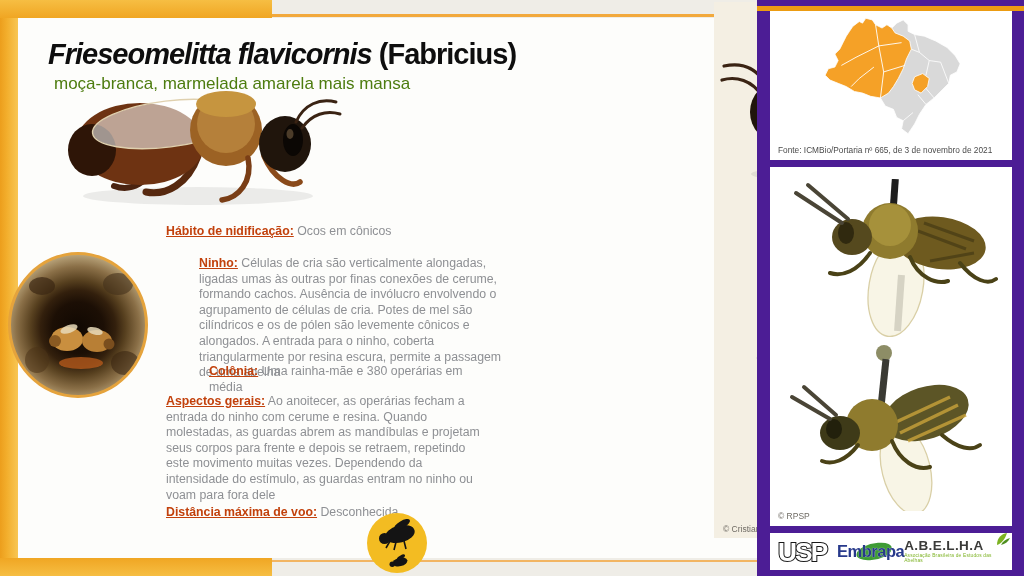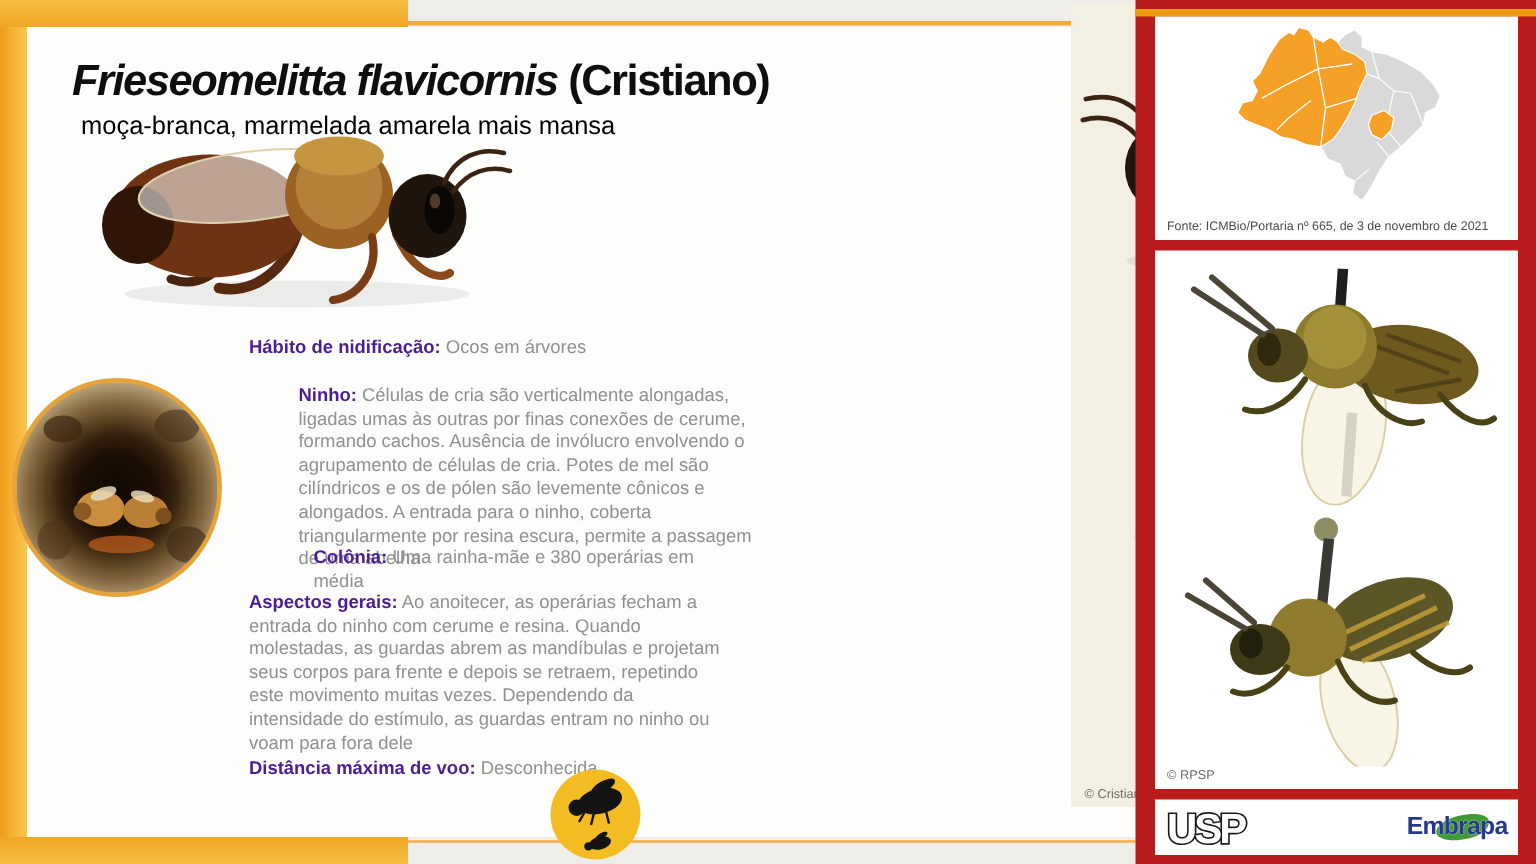--- a/index.html
+++ b/index.html
@@ -15,45 +15,45 @@
                 background:linear-gradient(180deg,#F0A623 0%, #F6BE43 100%); }
   .top-line    { position:absolute; left:272px; top:14px; width:485px; height:3px; background:#F2A93C; }
   .bottom-line { position:absolute; left:272px; top:560px; width:485px; height:2px; background:#F2B563; }
 
   
   .main-panel { position:absolute; left:18px; top:18px; width:739px; height:540px; background:#FDFDFB; }
 
   .title { position:absolute; left:30px; top:20px; font-size:29px; font-weight:bold; color:#0E0E0E;
            letter-spacing:-1px; white-space:nowrap; }
   .title .sci { font-style:italic; }
-  .subtitle { position:absolute; left:36px; top:56px; font-size:17px; color:#000000; white-space:nowrap; }
+  .subtitle { position:absolute; left:36px; top:56px; font-size:17px; color:#4d7c0f; white-space:nowrap; }
 
   .info-sec { position:absolute; left:148px; width:314px; font-size:12.3px; line-height:1.27; color:#8E9094; }
-  .info-sec b { color:#4c1d95; font-weight:bold; }
+  .info-sec b { color:#c2410c; font-weight:bold;text-decoration:underline; }
   .s0 { top:206px; } .s1 { top:238px;margin-left:33px; } .s2 { top:346px;padding-left:43px; } .s3 { top:376px; }
   .s4 { top:487px; } .s5 { top:519px; }
 
   
   .size-icon { position:absolute; left:348px; top:494px; width:62px; height:62px; }
 
   
   .nest-photo { position:absolute; left:8px; top:252px; width:140px; height:146px; border-radius:50%;
                 border:3px solid #E5A33C; overflow:hidden;
                 background:
                   radial-gradient(circle at 50% 52%, #100802 0%, #1C0F05 26%, #33200d 38%, #57401f 48%, #8A6F47 62%, #C9B68C 78%, #E4D6B2 92%),
                   #D8C69E; }
   .nest-photo .speck { position:absolute; border-radius:50%; }
 
   
   .photo-panel { position:absolute; right:2px; top:2px; width:308px; height:536px; background:#F4EFE3; }
   .photo-panel .credit { position:absolute; left:9px; bottom:4px; font-size:8.5px; color:#6F6B64; }
 
   
   .right-col { position:absolute; left:757px; top:0; width:267px; height:576px;
-               background:#b91c1c; }
+               background:#4c1d95; }
   .right-col .dark-strip { position:absolute; left:0; top:6px; width:267px; height:5px; background:#EC9C12; }
   .card { position:absolute; left:13px; width:242px; background:#FFFFFF; }
   .map-card  { top:11px;  height:149px; }
   .spec-card { top:167px; height:359px; }
   .logo-card { top:533px; height:37px; display:flex; align-items:center; justify-content:space-between; padding:16px 7px; }
   .map-caption { position:absolute; left:8px; bottom:5px; font-size:8.3px; color:#4B4B4B; white-space:nowrap; }
   .spec-credit { position:absolute; left:8px; bottom:5px; font-size:8.5px; color:#6F6B64; }
 
   .map-svg { position:absolute; left:18px; top:4px; }
 
@@ -75,25 +75,25 @@
 
 <div class="left-bar"></div>
 <div class="top-bar"></div>
 <div class="bottom-bar"></div>
 <div class="top-line"></div>
 <div class="bottom-line"></div>
 
 <div class="main-panel">
 
   <div class="title">
-    <span class="sci">Frieseomelitta flavicornis</span><span> (Cristiano)</span>
+    <span class="sci">Frieseomelitta flavicornis</span><span> (Fabricius)</span>
   </div>
   <div class="subtitle">moça-branca, marmelada amarela mais mansa</div>
 
-  <div class="info-sec s0"><b>Hábito de nidificação:</b><span> Ocos em árvores</span></div>
+  <div class="info-sec s0"><b>Hábito de nidificação:</b><span> Ocos em cônicos</span></div>
   <div class="info-sec s1"><b>Ninho:</b><span> Células de cria são verticalmente alongadas, ligadas umas às outras por finas conexões de cerume, formando cachos. Ausência de invólucro envolvendo o agrupamento de células de cria. Potes de mel são cilíndricos e os de pólen são levemente cônicos e alongados. A entrada para o ninho, coberta triangularmente por resina escura, permite a passagem de uma abelha</span></div>
   <div class="info-sec s2"><b>Colônia:</b><span> Uma rainha-mãe e 380 operárias em média</span></div>
   <div class="info-sec s4"><b>Distância máxima de voo:</b><span> Desconhecida</span></div>
   <div class="info-sec s3"><b>Aspectos gerais:</b><span> Ao anoitecer, as operárias fecham a entrada do ninho com cerume e resina. Quando molestadas, as guardas abrem as mandíbulas e projetam seus corpos para frente e depois se retraem, repetindo este movimento muitas vezes. Dependendo da intensidade do estímulo, as guardas entram no ninho ou voam para fora dele</span></div>
 
   <div class="size-icon">
     <svg width="62" height="62" viewBox="0 0 62 62">
       <circle cx="31" cy="31" r="30" fill="#F3BC22"></circle>
       <g fill="#141414">
         <ellipse cx="34" cy="22" rx="15" ry="8.5" transform="rotate(-14 34 22)"></ellipse>
@@ -267,14 +267,22 @@
   </div>
 
   <div class="card logo-card">
     <svg width="64" height="28" viewBox="0 0 64 28">
       <text x="1" y="24" font-family="Liberation Sans, sans-serif" font-size="28" font-weight="bold" letter-spacing="-2" fill="#FFFFFF" stroke="#181818" stroke-width="2.2" paint-order="stroke">USP</text>
     </svg>
     <div class="embrapa">
       <div class="swoosh"></div>
       <span class="word">Embrapa</span>
     </div>
+    <div class="abelha">
+      <svg class="leaf" width="18" height="14" viewBox="0 0 18 14">
+        <path d="M4,13 C4,6 8,2 14,1 C12,7 9,11 4,13 Z" fill="#7CB222"></path>
+        <path d="M8,13 C10,9 13,7 17,6 C15,10 12,12 8,13 Z" fill="#4E8F1F"></path>
+      </svg>
+      <div class="word">A.B.E.L.H.A</div>
+      <div class="sub">Associação Brasileira de Estudos das Abelhas</div>
+    </div>
   </div>
 </div>
 
 </body></html>

